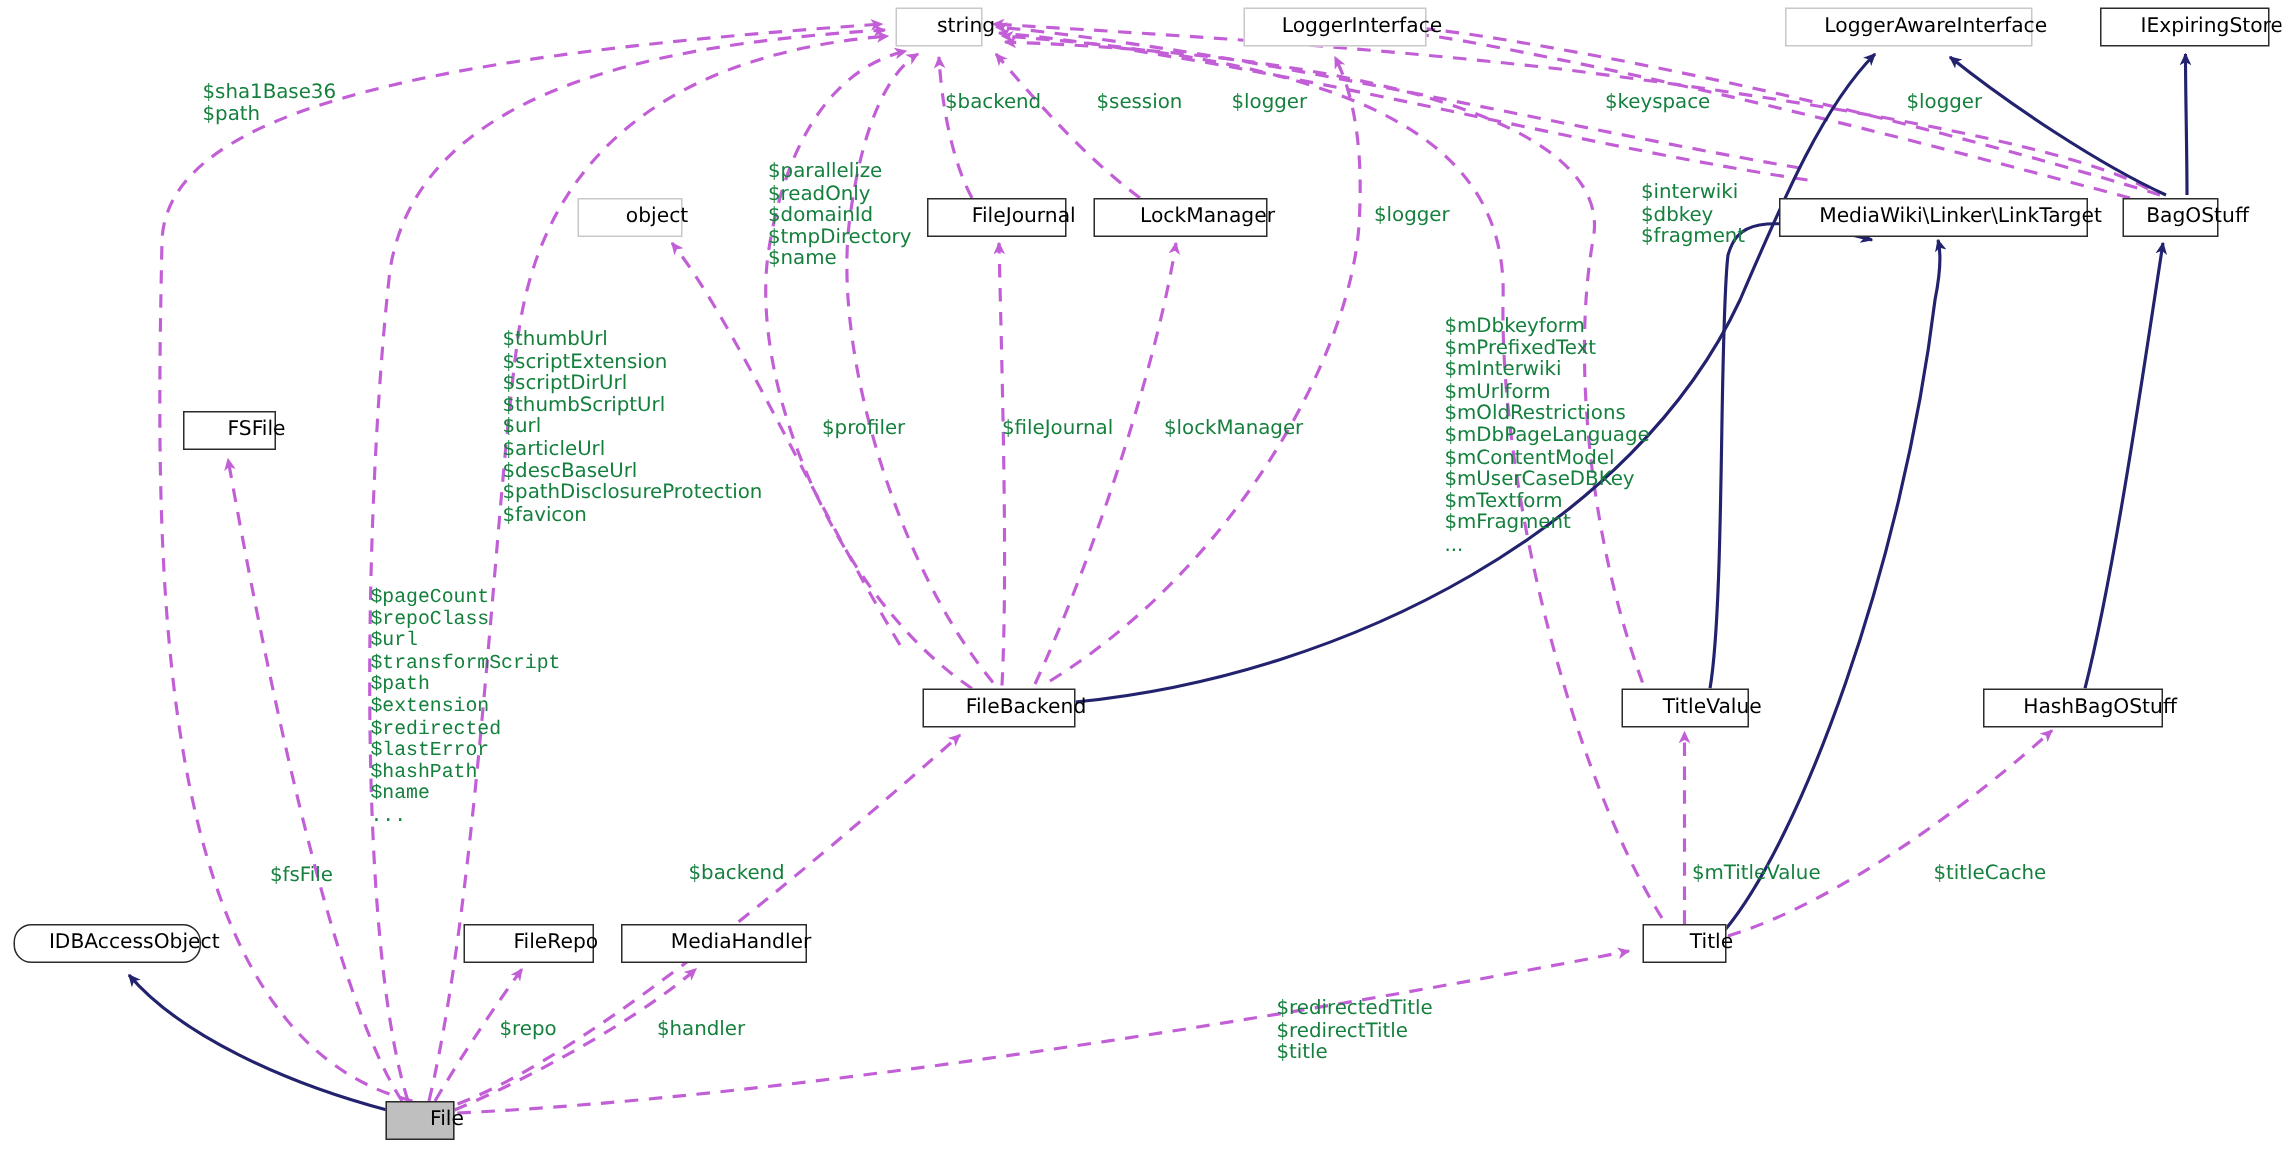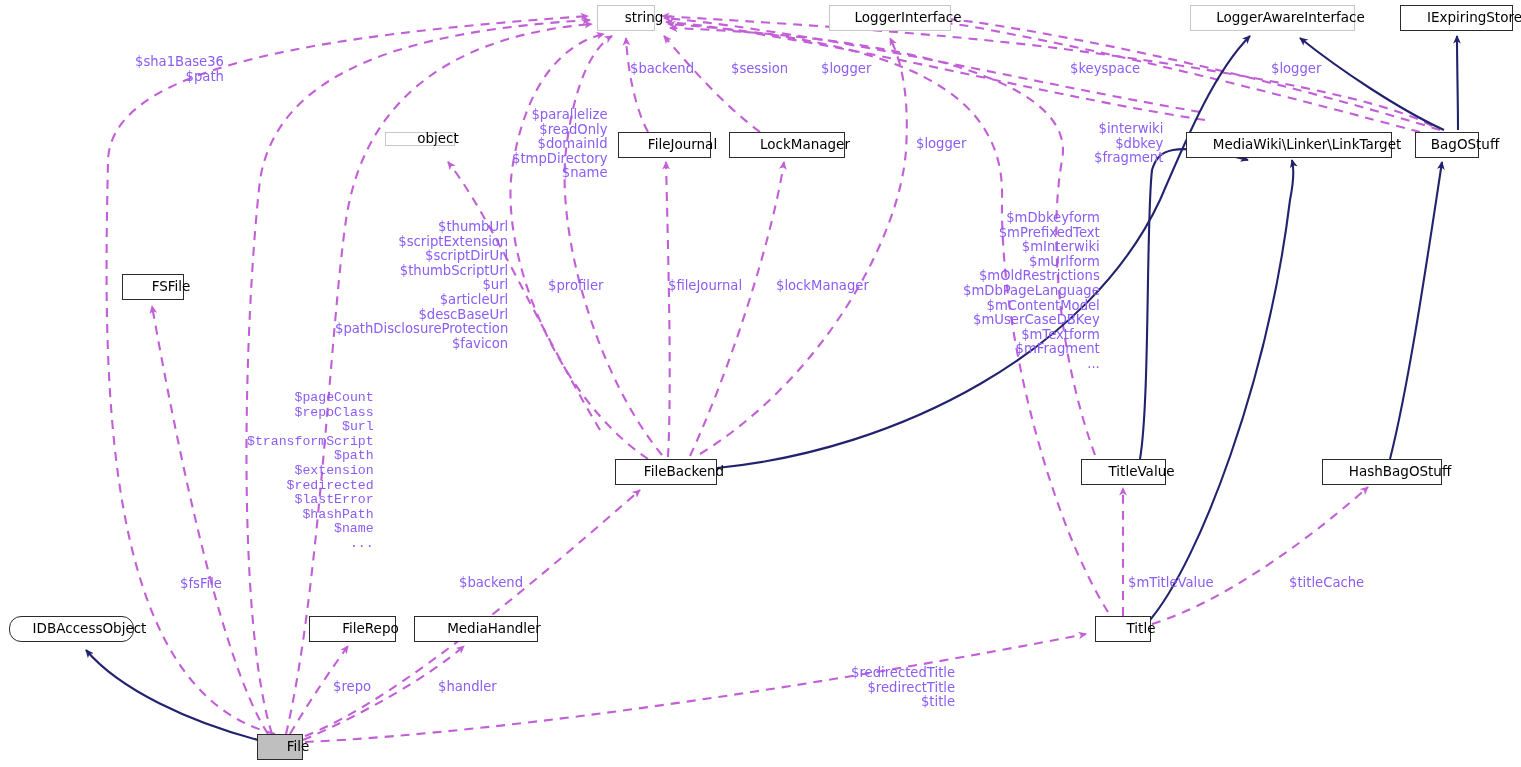--- a/index.html
+++ b/index.html
@@ -20,22 +20,22 @@
     color:#000000;
     padding-left:36px;
   }
   .node.solid{border:1.6px solid #2b2b2b;}
   .node.faint{border:1px solid #c8c8c8;}
   .node.focus{border:1.6px solid #2b2b2b;background:#bfbfbf;}
   .edge-label{
     position:absolute;
     font-size:13.2px;
     line-height:14.6px;
-    color:#8b5cf6;
-    text-align:right;
+    color:#15803d;
+    text-align:left;
     white-space:pre;
     background:transparent;
   }
 </style>
 </head>
 <body>
 
 <div id="diagram">
 
   <svg id="edges" viewBox="0 0 1521 767" xmlns="http://www.w3.org/2000/svg">
@@ -115,21 +115,21 @@
 
       <path d="M1390,459 C1410,380 1430,240 1442,162"></path>
     </g>
   </svg>
 
   <div id="node-layer">
       <div class="node faint" style="left: 597px; top: 5px; width: 58px; height: 26px;">string</div>
       <div class="node faint" style="left: 829px; top: 5px; width: 122px; height: 26px;">LoggerInterface</div>
       <div class="node faint" style="left: 1190px; top: 5px; width: 165px; height: 26px;">LoggerAwareInterface</div>
       <div class="node solid" style="left: 1400px; top: 5px; width: 113px; height: 26px;">IExpiringStore</div>
-      <div class="node faint" style="left: 385px; top: 132px; width: 70px; height: 14px;">object</div>
+      <div class="node faint" style="left: 385px; top: 132px; width: 70px; height: 26px;">object</div>
       <div class="node solid" style="left: 618px; top: 132px; width: 93px; height: 26px;">FileJournal</div>
       <div class="node solid" style="left: 729px; top: 132px; width: 116px; height: 26px;">LockManager</div>
       <div class="node solid" style="left: 1186px; top: 132px; width: 206px; height: 26px;">MediaWiki\Linker\LinkTarget</div>
       <div class="node solid" style="left: 1415px; top: 132px; width: 64px; height: 26px;">BagOStuff</div>
       <div class="node solid" style="left: 122px; top: 274px; width: 62px; height: 26px;">FSFile</div>
       <div class="node solid" style="left: 615px; top: 459px; width: 102px; height: 26px;">FileBackend</div>
       <div class="node solid" style="left: 1081px; top: 459px; width: 85px; height: 26px;">TitleValue</div>
       <div class="node solid" style="left: 1322px; top: 459px; width: 120px; height: 26px;">HashBagOStuff</div>
       <div class="node solid" style="left: 9px; top: 616px; width: 125px; height: 26px; border-radius: 12px;">IDBAccessObject</div>
       <div class="node solid" style="left: 309px; top: 616px; width: 87px; height: 26px;">FileRepo</div>

